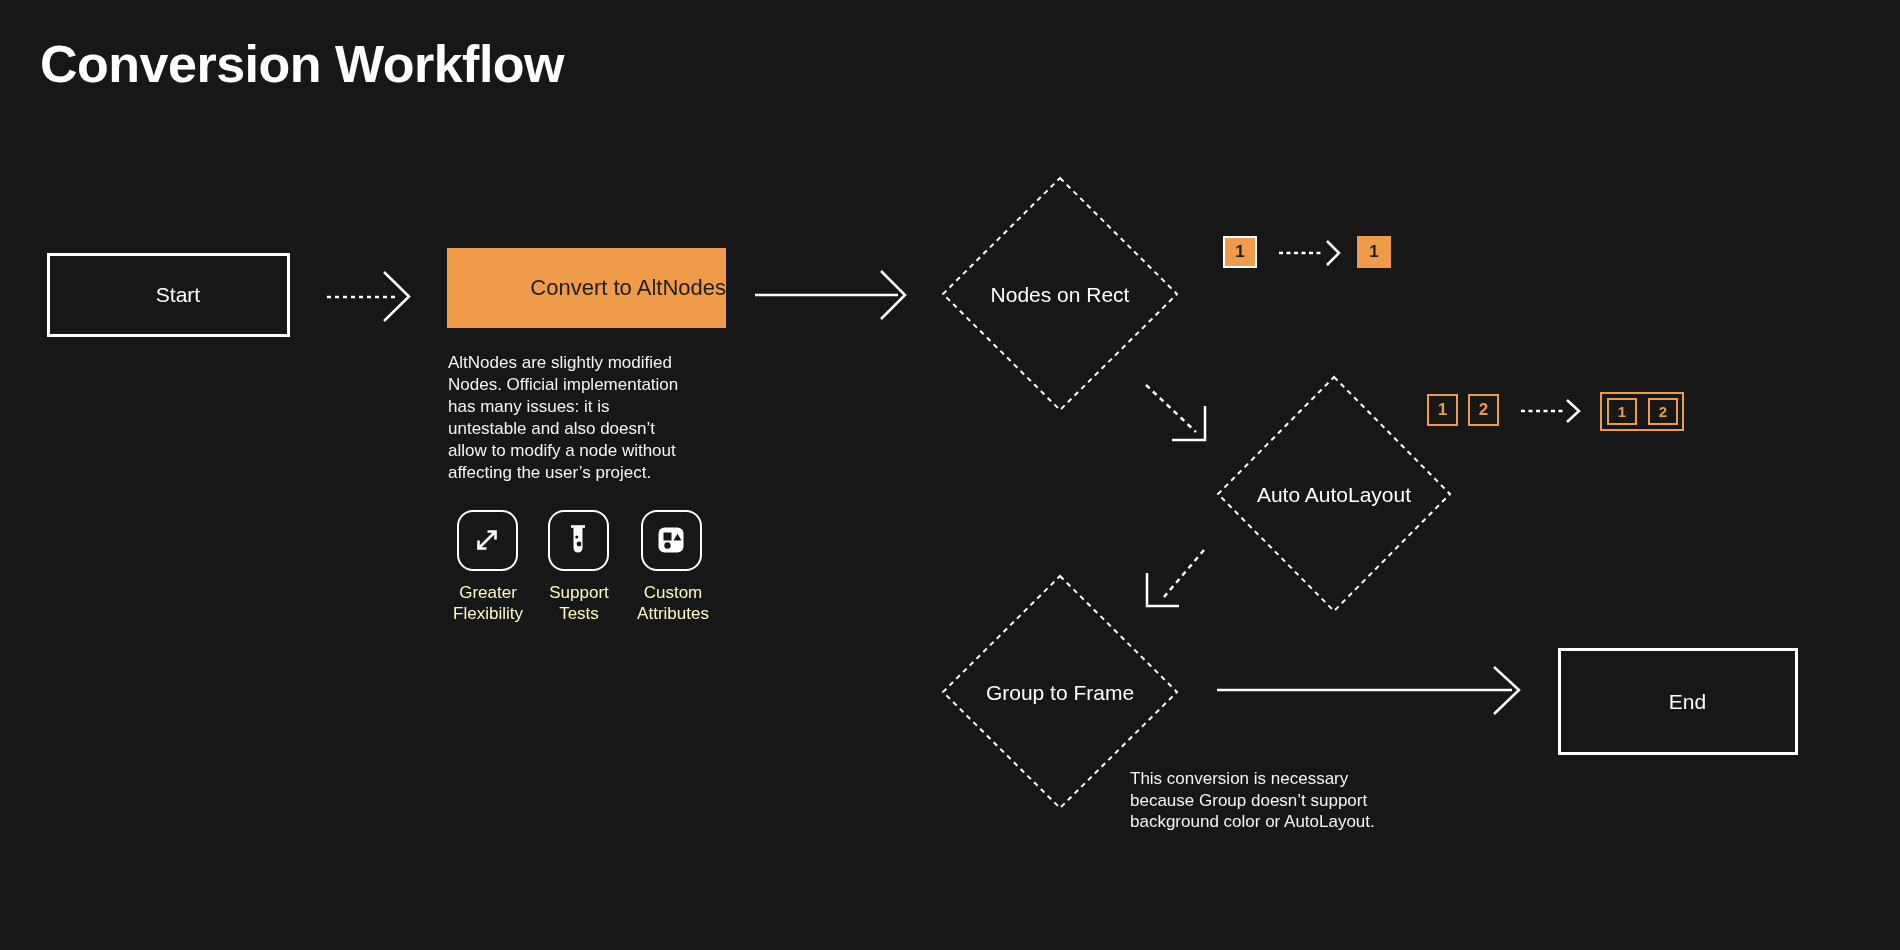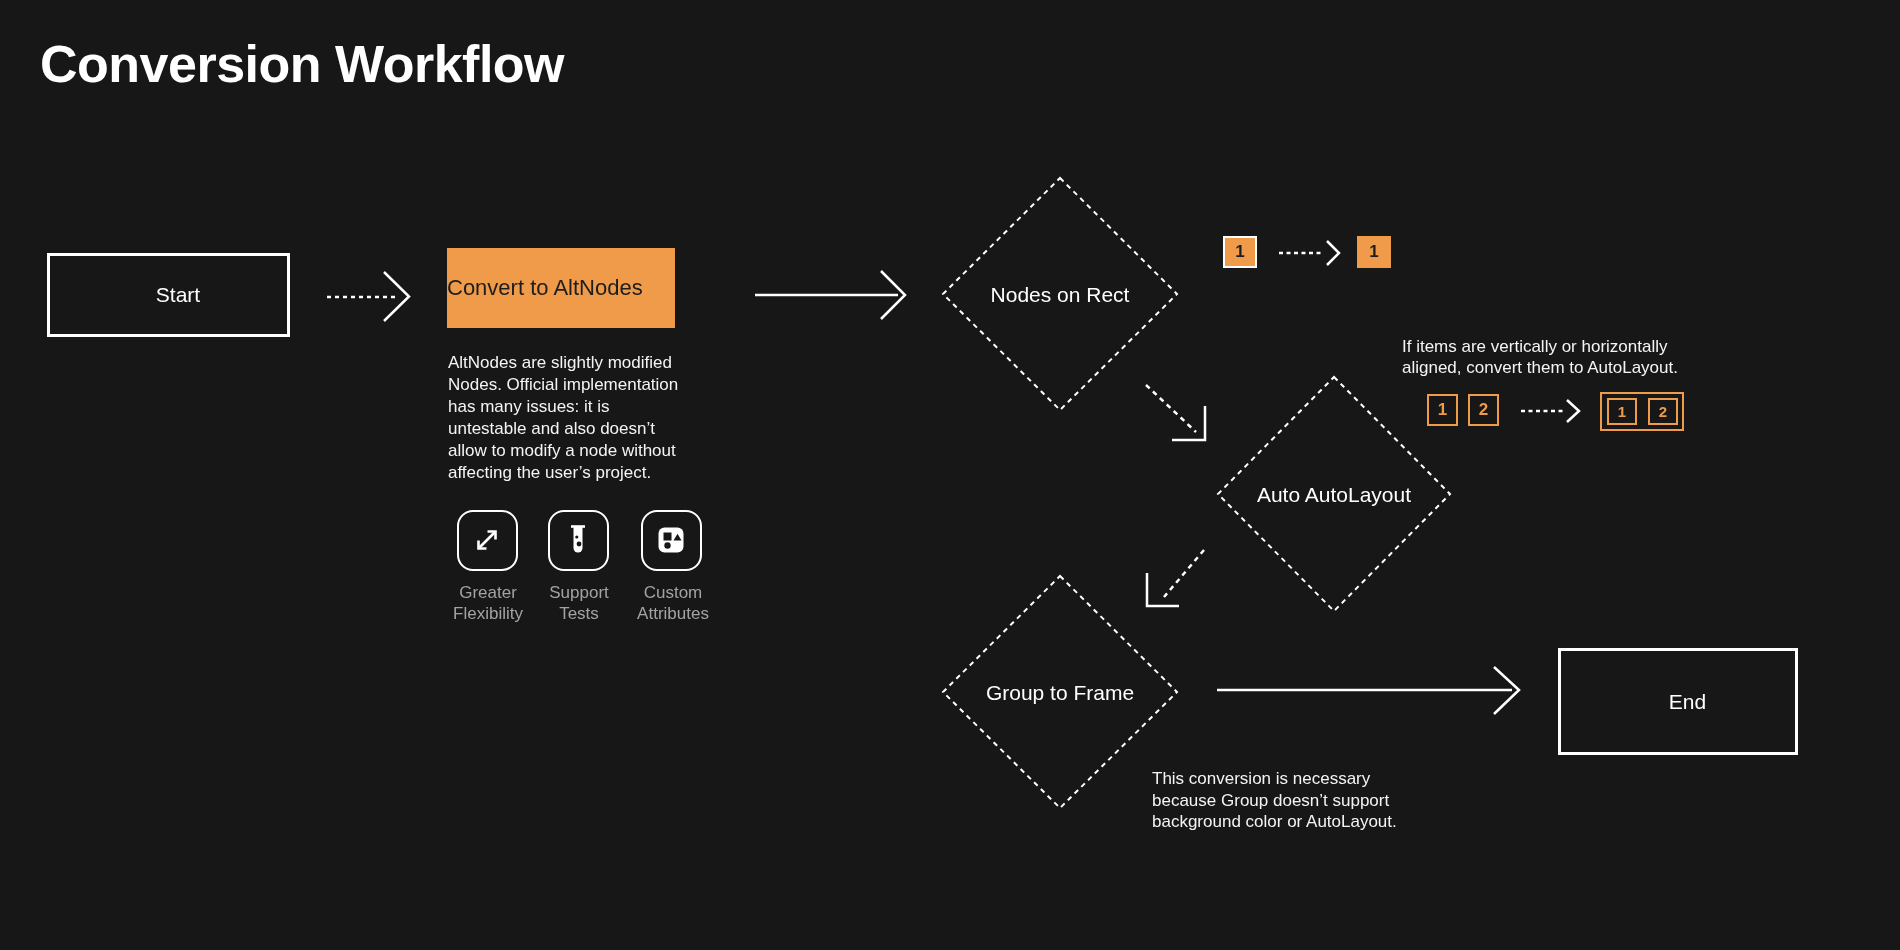--- a/index.html
+++ b/index.html
@@ -12,45 +12,45 @@
     position:absolute; left:40px; top:34px;
     font-size:52px; font-weight:700; letter-spacing:-0.5px; color:#fff;text-align:center;
   }
   .node-rect {
     position:absolute; border:3px solid #ffffff; box-sizing:border-box;
     display:flex; align-items:center; justify-content:center; font-size:21px; color:#fff;padding-left:19px;
   }
   .node-start { left:47px; top:253px; width:243px; height:84px; }
   .node-end   { left:1558px; top:648px; width:240px; height:107px; }
   .node-filled {
-    position:absolute; left:447px; top:248px; width:228px; height:80px;
-    background:#EF9B4A; color:#1e1e1e; display:flex; align-items:center; justify-content:flex-start;
+    position:absolute; left:447px; top:248px; width:279px; height:80px;
+    background:#EF9B4A; color:#1e1e1e; display:flex; align-items:center; justify-content:flex-end;
     font-size:22px;
   }
   .para {
     position:absolute; font-size:17px; line-height:22px; color:#F4F4F4; white-space:pre-line;
   }
   .note-altnodes { left:448px; top:352px; }
   .note-rect    { left:1149px; top:155px; line-height:21px; }
   .note-auto    { left:1402px; top:336px; line-height:21px; }
-  .note-group   { left:1130px; top:768px; line-height:21.5px;margin-left:22px; }
+  .note-group   { left:1130px; top:768px; line-height:21.5px; }
   .diamond-label {
     position:absolute; width:240px; text-align:center; font-size:21px; color:#fff;
   }
   .dl-rect  { left:940px; top:283px; }
   .dl-auto  { left:1214px; top:483px; }
   .dl-group { left:940px; top:681px; }
   .feature-icon {
     position:absolute; top:510px; width:61px; height:61px; box-sizing:border-box;
     border:2.5px solid #fff; border-radius:16px;
   }
   .fi-1 { left:457px; } .fi-2 { left:548px; } .fi-3 { left:641px; }
   .feature-label {
     position:absolute; top:582px; width:122px; text-align:center;
-    font-size:17px; line-height:21px; white-space:pre-line; color:#a3a3a3;
+    font-size:17px; line-height:21px; white-space:pre-line; color:#fef9c3;
   }
   .fl-1 { left:427px; } .fl-2 { left:518px; } .fl-3 { left:612px; }
   .mini-box {
     position:absolute; box-sizing:border-box; display:flex; align-items:center; justify-content:center;
     font-weight:700; font-size:17px;
   }
   .mb-fill   { background:#EF9B4A; color:#1e1e1e; }
   .mb-stroke { border:2px solid #EF9B4A; color:#EF9B4A; background:transparent; }
   .rf-before { left:1223px; top:236px; width:34px; height:32px; border:2px solid #fff; }
   .rf-after  { left:1357px; top:236px; width:34px; height:32px; }
@@ -144,22 +144,20 @@
   <div class="feature-label fl-3">Custom
 Attributes</div>
 
   <div class="diamond-label dl-rect">Nodes on Rect</div>
   <div class="diamond-label dl-auto">Auto AutoLayout</div>
   <div class="diamond-label dl-group">Group to Frame</div>
 
   <div class="mini-box mb-fill rf-before">1</div>
   <div class="mini-box mb-fill rf-after">1</div>
 
-  <div class="para note-auto">If items are vertically or horizontally
-aligned, convert them to AutoLayout.</div>
   <div class="mini-box mb-stroke al-b1">1</div>
   <div class="mini-box mb-stroke al-b2">2</div>
   <div class="al-group"></div>
   <div class="mini-box mb-stroke al-a1">1</div>
   <div class="mini-box mb-stroke al-a2">2</div>
 
   <div class="para note-group">This conversion is necessary
 because Group doesn’t support
 background color or AutoLayout.</div>
 

